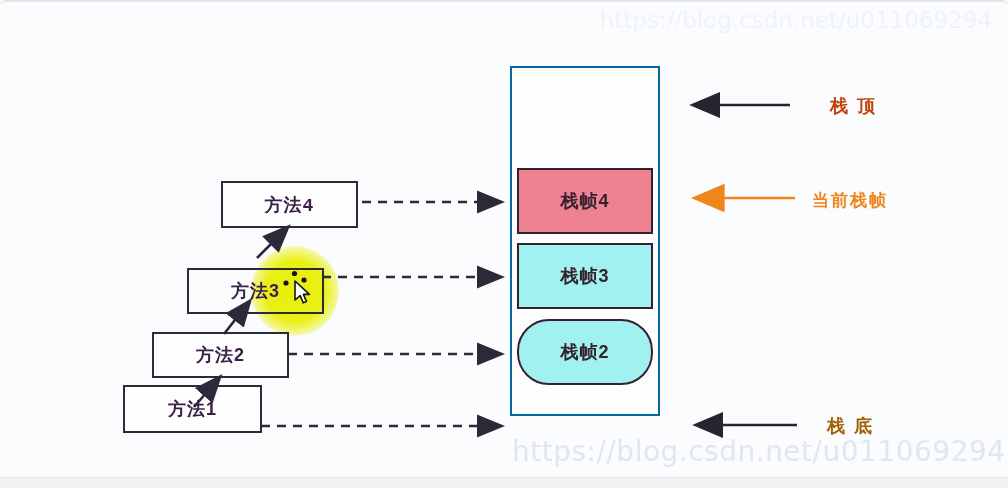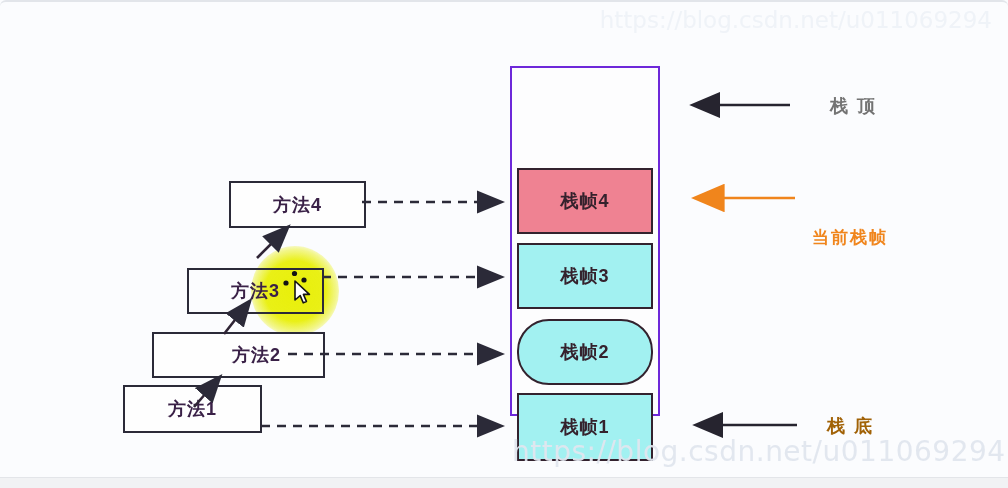--- a/index.html
+++ b/index.html
@@ -11,37 +11,37 @@
   .stage{position:absolute;inset:0;border-top:2px solid #e2e5ea;border-radius:6px;}
   .bottom-strip{position:absolute;left:0;right:0;bottom:0;height:10px;background:#f1f2f4;border-top:1px solid #e3e5e9;}
 
   .box{
     position:absolute;background:#fefefe;border:2px solid #2b2a38;
     display:flex;align-items:center;justify-content:center;
     font-weight:700;font-size:18px;color:#3a2147;letter-spacing:1px;
   }
   .stack-container{
     position:absolute;left:510px;top:64px;width:150px;height:350px;
-    border:2px solid #6d28d9;background:#fdfdfe;box-sizing:border-box;
+    border:2px solid #0369a1;background:#fdfdfe;box-sizing:border-box;
   }
   .frame{
     position:absolute;left:5px;width:136px;height:66px;
     border:2px solid #33222e;box-sizing:border-box;
     display:flex;align-items:center;justify-content:center;
     font-weight:700;font-size:18px;color:#35222d;letter-spacing:1px;
   }
   .frame4{top:100px;}
   .frame3{top:175px;}
   .frame2{top:251px;}
   .frame1{top:325px;height:68px;}
 
   .side-label{
     position:absolute;font-weight:700;font-size:18px;color:#332d3c;letter-spacing:9px;white-space:nowrap;
   }
-  .side-label.orange{letter-spacing:2px;font-size:17px;margin-top:37px;}
+  .side-label.orange{letter-spacing:2px;font-size:17px;}
 
   .arrow-layer{position:absolute;left:0;top:0;width:1008px;height:488px;pointer-events:none;}
 
   .click-highlight{
     position:absolute;left:251px;top:244px;width:88px;height:90px;border-radius:50%;
     background:radial-gradient(circle,
       rgba(236,242,2,0.97) 0%,
       rgba(236,242,2,0.92) 48%,
       rgba(236,242,2,0.45) 66%,
       rgba(236,242,2,0) 78%);
@@ -60,45 +60,42 @@
     font-family:"DejaVu Sans",sans-serif;white-space:nowrap;
   }
 </style>
 </head>
 <body>
 
 <div class="stage">
 
   <div class="click-highlight"></div>
 
-  <div class="box" style="left:229px;top:179px;width:133px;height:43px;">
+  <div class="box" style="left:221px;top:179px;width:133px;height:43px;font-family:Liberation Mono, monospace;">
     <span>方法4</span>
   </div>
   <div class="box" style="left:187px;top:266px;width:133px;height:42px;background:transparent;">
     <span>方法3</span>
   </div>
-  <div class="box" style="left:152px;top:330px;width:133px;height:42px;padding-left:36px;">
+  <div class="box" style="left:152px;top:330px;width:133px;height:42px;">
     <span>方法2</span>
   </div>
   <div class="box" style="left:123px;top:383px;width:135px;height:44px;">
     <span>方法1</span>
   </div>
 
   <div class="stack-container">
     <div class="frame frame4" style="background-color: rgb(239, 130, 146);">
       <span>栈帧4</span>
     </div>
     <div class="frame frame3" style="background-color: rgb(162, 241, 241);">
       <span>栈帧3</span>
     </div>
     <div class="frame frame2" style="background-color: rgb(162, 241, 241); border-radius: 32px;">
       <span>栈帧2</span>
-    </div>
-    <div class="frame frame1" style="background-color: rgb(162, 241, 241);">
-      <span>栈帧1</span>
     </div>
   </div>
 
   <svg class="arrow-layer" viewBox="0 0 1008 488">
     <defs>
       <marker id="ah-dark" markerWidth="11" markerHeight="9" refX="9" refY="4.5" orient="auto">
         <path d="M0,0 L11,4.5 L0,9 z" fill="#2b2a38"></path>
       </marker>
       <marker id="ah-dark-big" markerWidth="13" markerHeight="11" refX="11" refY="5.5" orient="auto">
         <path d="M0,0 L13,5.5 L0,11 z" fill="#26242f"></path>
@@ -135,21 +132,21 @@
       <path d="M790,103 L694,103" marker-end="url(#ah-dark-big)"></path>
     </g>
     <g stroke="#f0851c" stroke-width="2.6" fill="none">
       <path d="M795,196 L696,196" marker-end="url(#ah-orange)"></path>
     </g>
     <g stroke="#26242f" stroke-width="2.4" fill="none">
       <path d="M797,423 L697,423" marker-end="url(#ah-dark-big)"></path>
     </g>
   </svg>
 
-  <div class="side-label" style="left: 830px; top: 92px; color: #737373;">栈顶</div>
+  <div class="side-label" style="left: 830px; top: 92px; color: #c2410c;">栈顶</div>
   <div class="side-label orange" style="left: 812px; top: 187px; color: rgb(240, 133, 28);">当前栈帧</div>
   <div class="side-label" style="left: 827px; top: 412px; color: #a16207;">栈底</div>
 
   <div class="watermark-bottom">https://blog.csdn.net/u011069294</div>
   <div class="watermark-top">https://blog.csdn.net/u011069294</div>
 
   <svg class="cursor" viewBox="0 0 40 48">
     <g>
       <circle cx="8" cy="18" r="2.6" fill="#141414"></circle>
       <circle cx="16.5" cy="8.5" r="2.6" fill="#141414"></circle>

